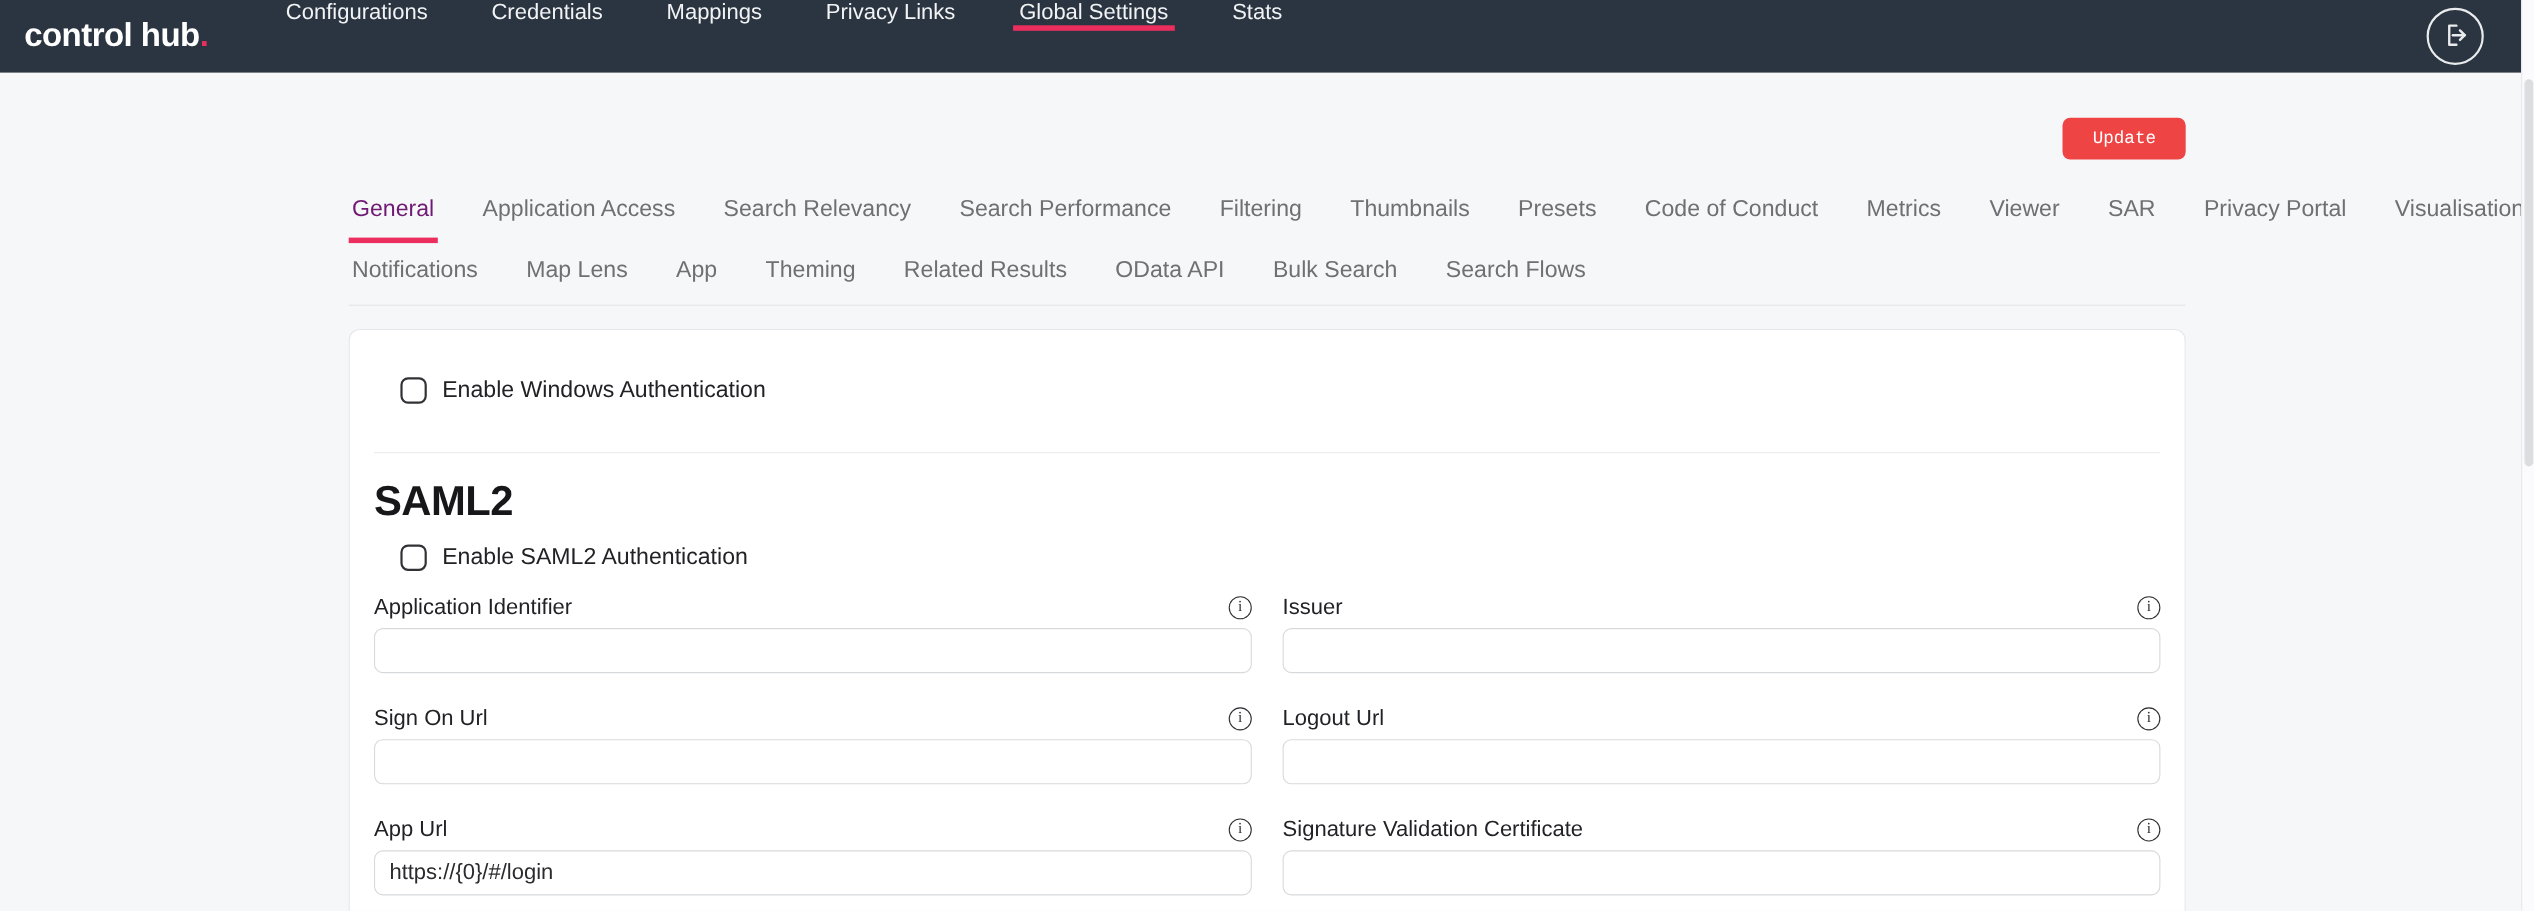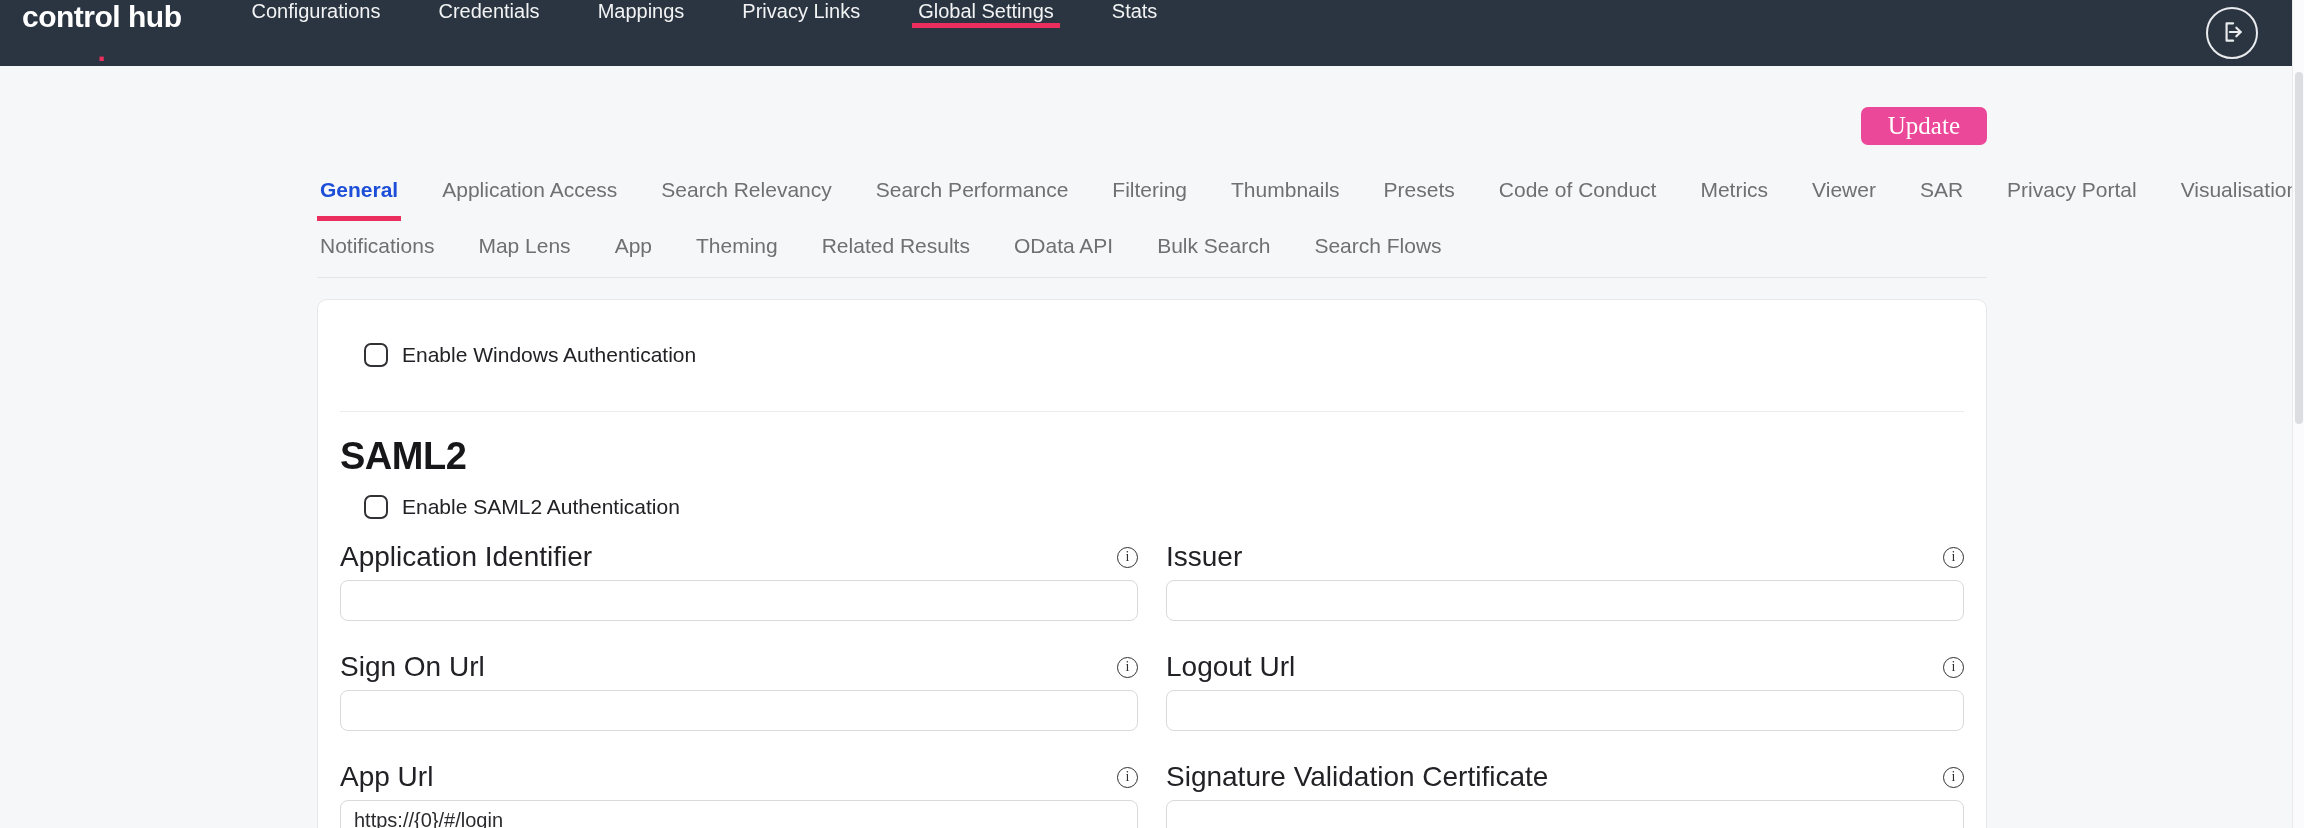--- a/index.html
+++ b/index.html
@@ -2,65 +2,65 @@
 <html><head>
 <meta charset="utf-8">
 <style>
   * { margin:0; padding:0; box-sizing:border-box; }
   html,body { width:2304px; height:828px; overflow:hidden; background:#f6f7f8;
               font-family:"Liberation Sans", sans-serif; }
 
   
   .navbar { height:66px; background:#2b3541; display:flex; align-items:stretch;
             padding:0 0 0 22px; position:relative; }
-  .logo { display:flex; align-items:center; margin-right:64px;flex-direction:column; }
+  .logo { display:flex; align-items:center; margin-right:64px; }
   .logo-text { color:#ffffff; font-size:30px; font-weight:700; letter-spacing:-0.5px; }
   .logo-dot { color:#ec2e5e; font-size:30px; font-weight:700; }
   .nav-items { display:flex; align-items:flex-start; gap:46px; }
   .nav-item { display:flex; align-items:center; color:#f2f3f4; font-size:20px;
               cursor:pointer; border-bottom:5px solid transparent; padding:0 6px; }
   .nav-item.active { border-bottom-color:#ec2e5e; }
   .logout-btn { margin-left:auto; margin-right:46px; align-self:center;
                 width:52px; height:52px; border-radius:50%;
                 border:2.5px solid #e9ebed; display:flex; align-items:center;
                 justify-content:center; cursor:pointer; background:transparent; }
   .logout-btn svg { width:26px; height:26px; stroke:#e9ebed; stroke-width:2;
                     fill:none; stroke-linecap:round; stroke-linejoin:round; }
 
   
   .container { width:1670px; margin:0 auto; }
   .actions-row { display:flex; justify-content:flex-end; margin-top:41px; }
-  .update-btn { background:#ec4899; color:#ffffff; border:none; border-radius:7px;
-                height:38px; padding:0 27px; font-size:25px;
-                font-family:Liberation Serif, serif; cursor:pointer; }
+  .update-btn { background:#ef4444; color:#ffffff; border:none; border-radius:7px;
+                height:38px; padding:0 27px; font-size:16px;
+                font-family:Liberation Mono, monospace; cursor:pointer; }
 
   
   .tabs { margin-top:20px; border-bottom:1px solid #e4e5e8; }
   .tab-row { display:flex; gap:38px; flex-wrap:nowrap; }
   .tab { font-size:21px; color:#6f6f74; padding:13px 3px 14px; cursor:pointer;
          white-space:nowrap; border-bottom:5px solid transparent; }
-  .tab.active { color:#1d4ed8; border-bottom-color:#ec2e5e; padding-bottom:9px;font-weight:bold; }
+  .tab.active { color:#701a75; border-bottom-color:#ec2e5e; padding-bottom:9px; }
 
   
   .card { margin-top:21px; background:#ffffff; border:1px solid #e7e8ea;
           border-radius:10px; padding:26px 22px; height:560px; }
   .section-title { font-size:38px; font-weight:700; color:#17171a; letter-spacing:-0.5px; }
   .checkbox-row { display:flex; align-items:center; gap:14px; margin-top:17px;padding-left:24px; }
   .checkbox { width:24px; height:24px; border:2.5px solid #323236; border-radius:7px;
               background:#ffffff; cursor:pointer; flex:0 0 auto; }
   .checkbox-label { font-size:21px; color:#222226; }
   .divider { border:none; height:1px; background:#ececef; margin:44px 0 23px; }
 
   
   .field-grid { display:grid; grid-template-columns:1fr 1fr; column-gap:28px;
                 row-gap:30px; margin-top:22px; }
   .field {}
   .field-head { display:flex; align-items:center; justify-content:space-between;
                 margin-bottom:7px; }
-  .field-label { font-size:28px; color:#222226;text-align:center; }
+  .field-label { font-size:20px; color:#222226;text-align:center; }
   .info-icon { width:21px; height:21px; border:1.6px solid #2f2f33; border-radius:50%;
                color:#2f2f33; font-size:14px; line-height:18px; text-align:center;
                font-family:"Liberation Serif", serif; cursor:pointer; flex:0 0 auto; }
   .text-input { width:100%; height:41px; border:1px solid #d8d9dc; border-radius:8px;
                 font-size:20px; color:#2b2b2e; padding:0 13px; background:#ffffff;
                 font-family:"Liberation Sans", sans-serif; outline:none; }
 
   
   .scrollbar-track { position:fixed; top:0; right:0; width:12px; height:828px;
                      background:#fbfbfd; border-left:1px solid #e9eaec; z-index:50; }

